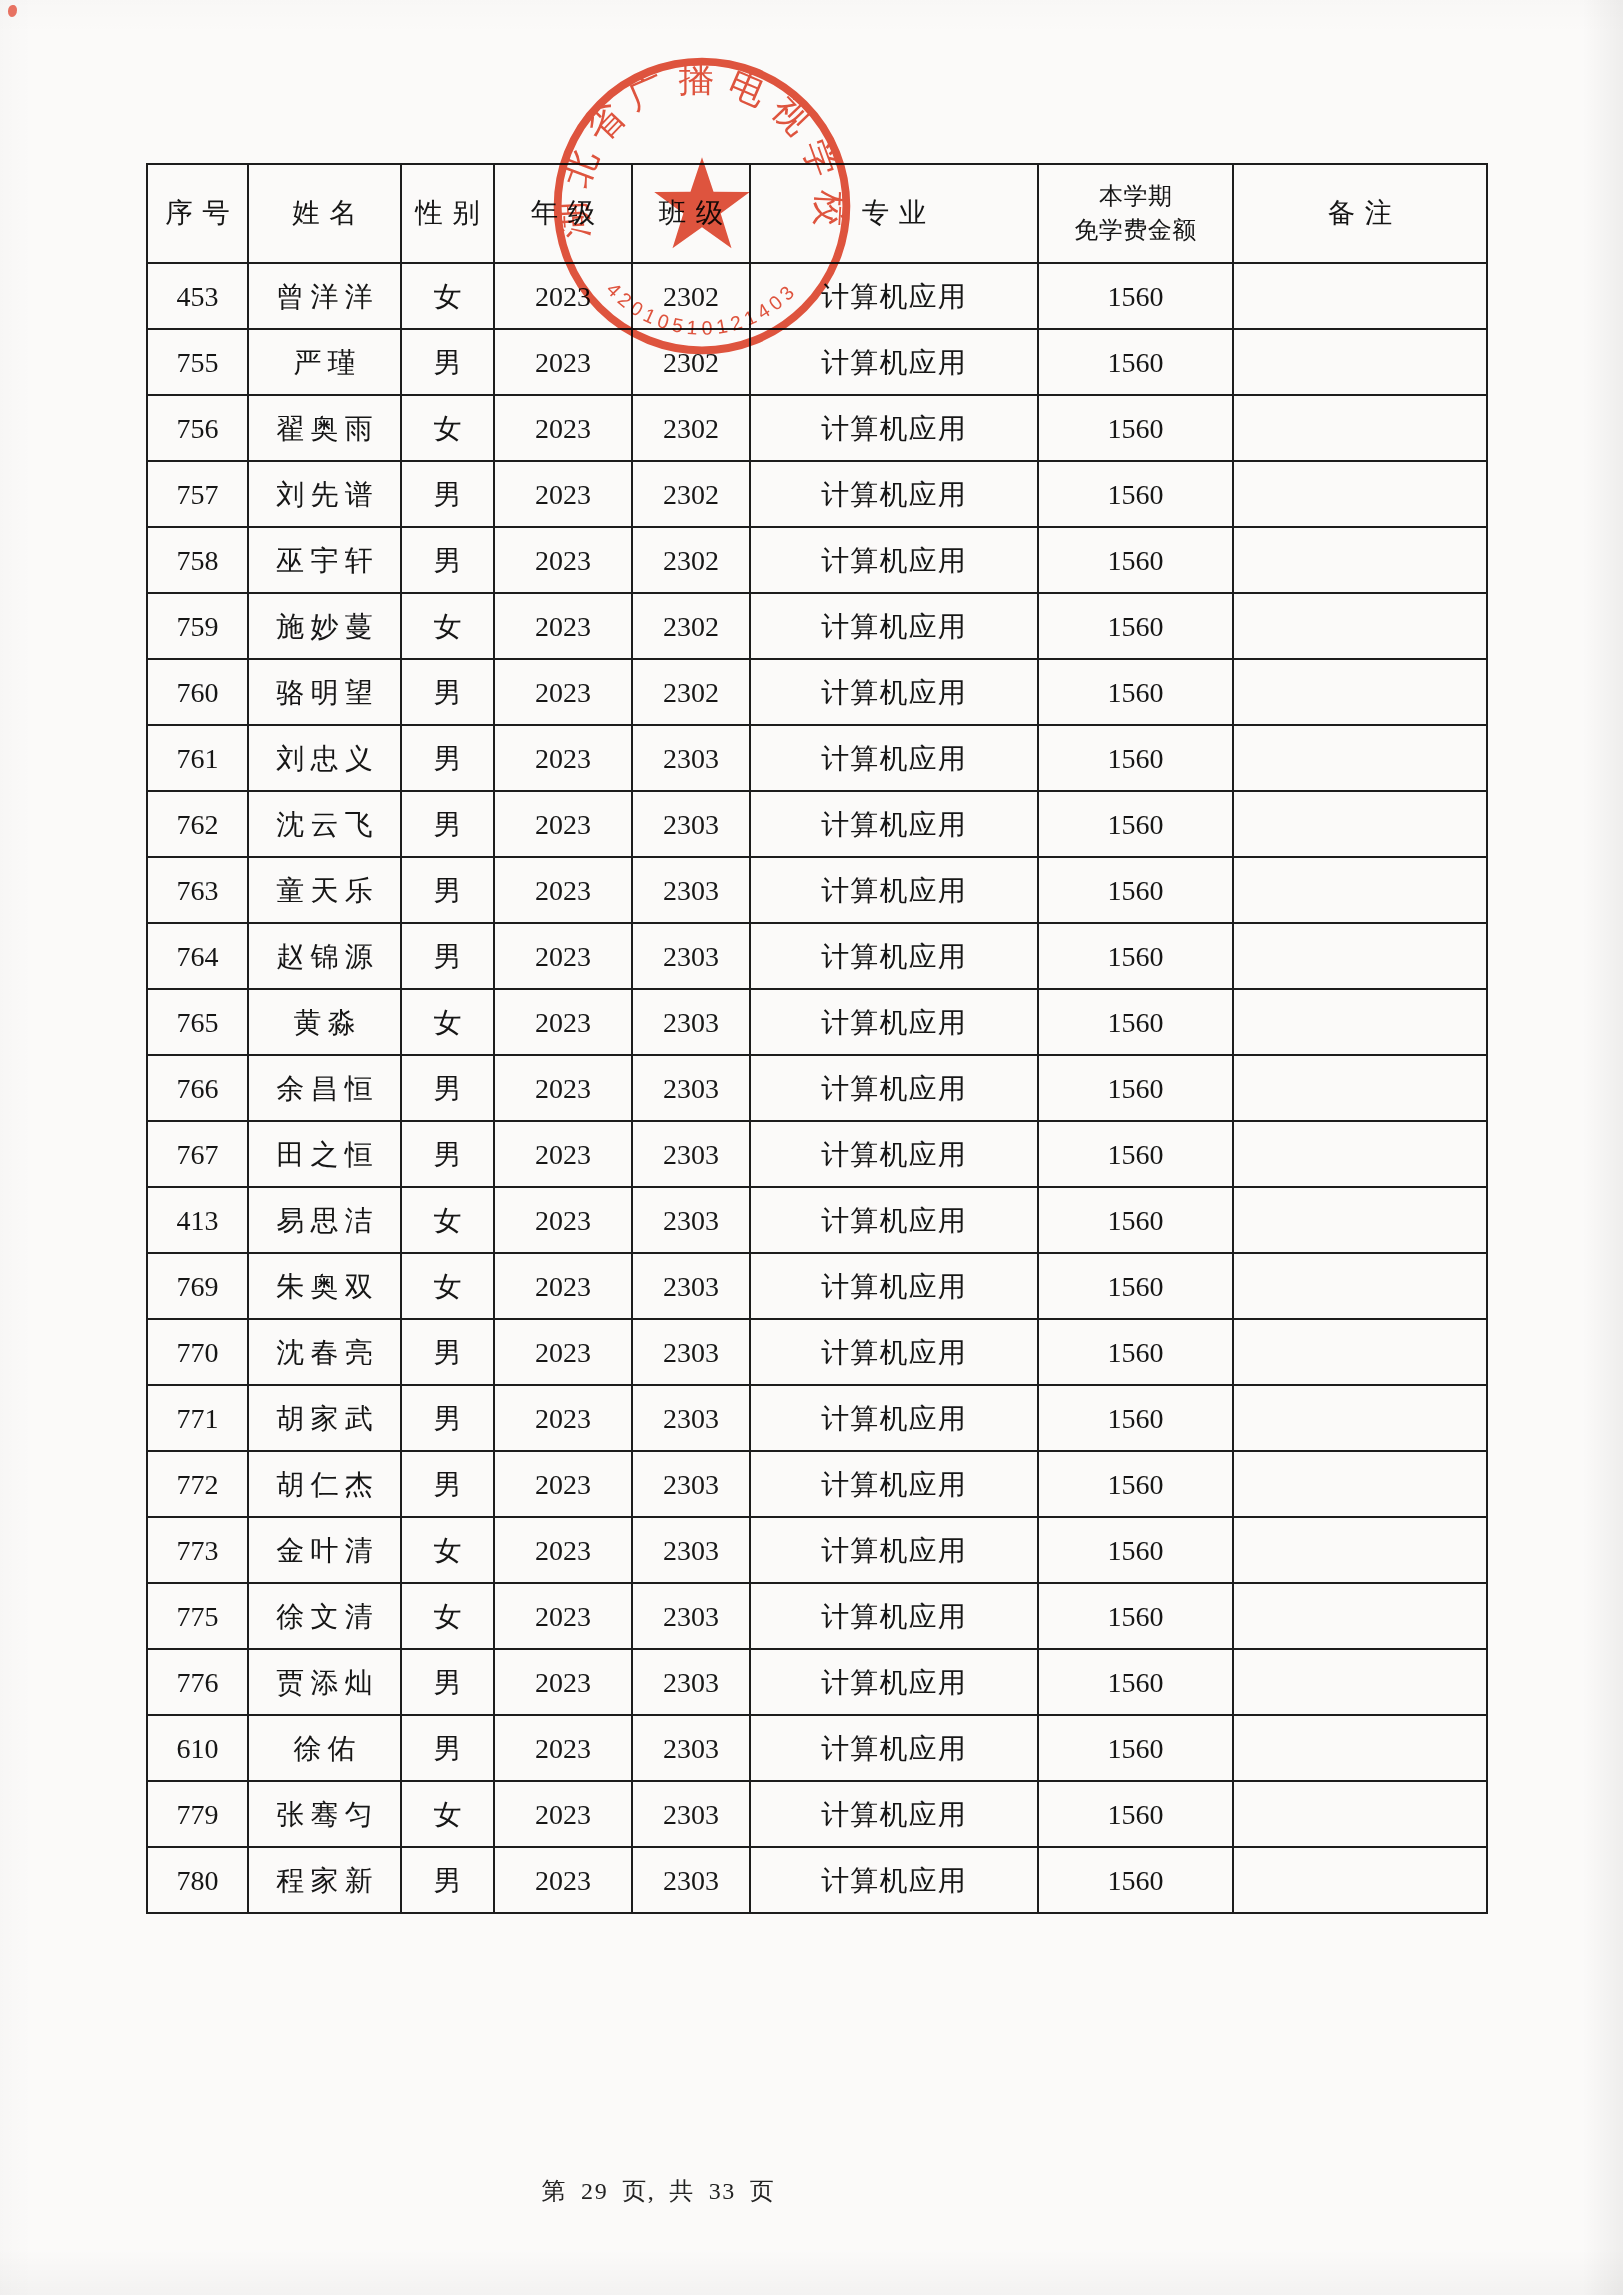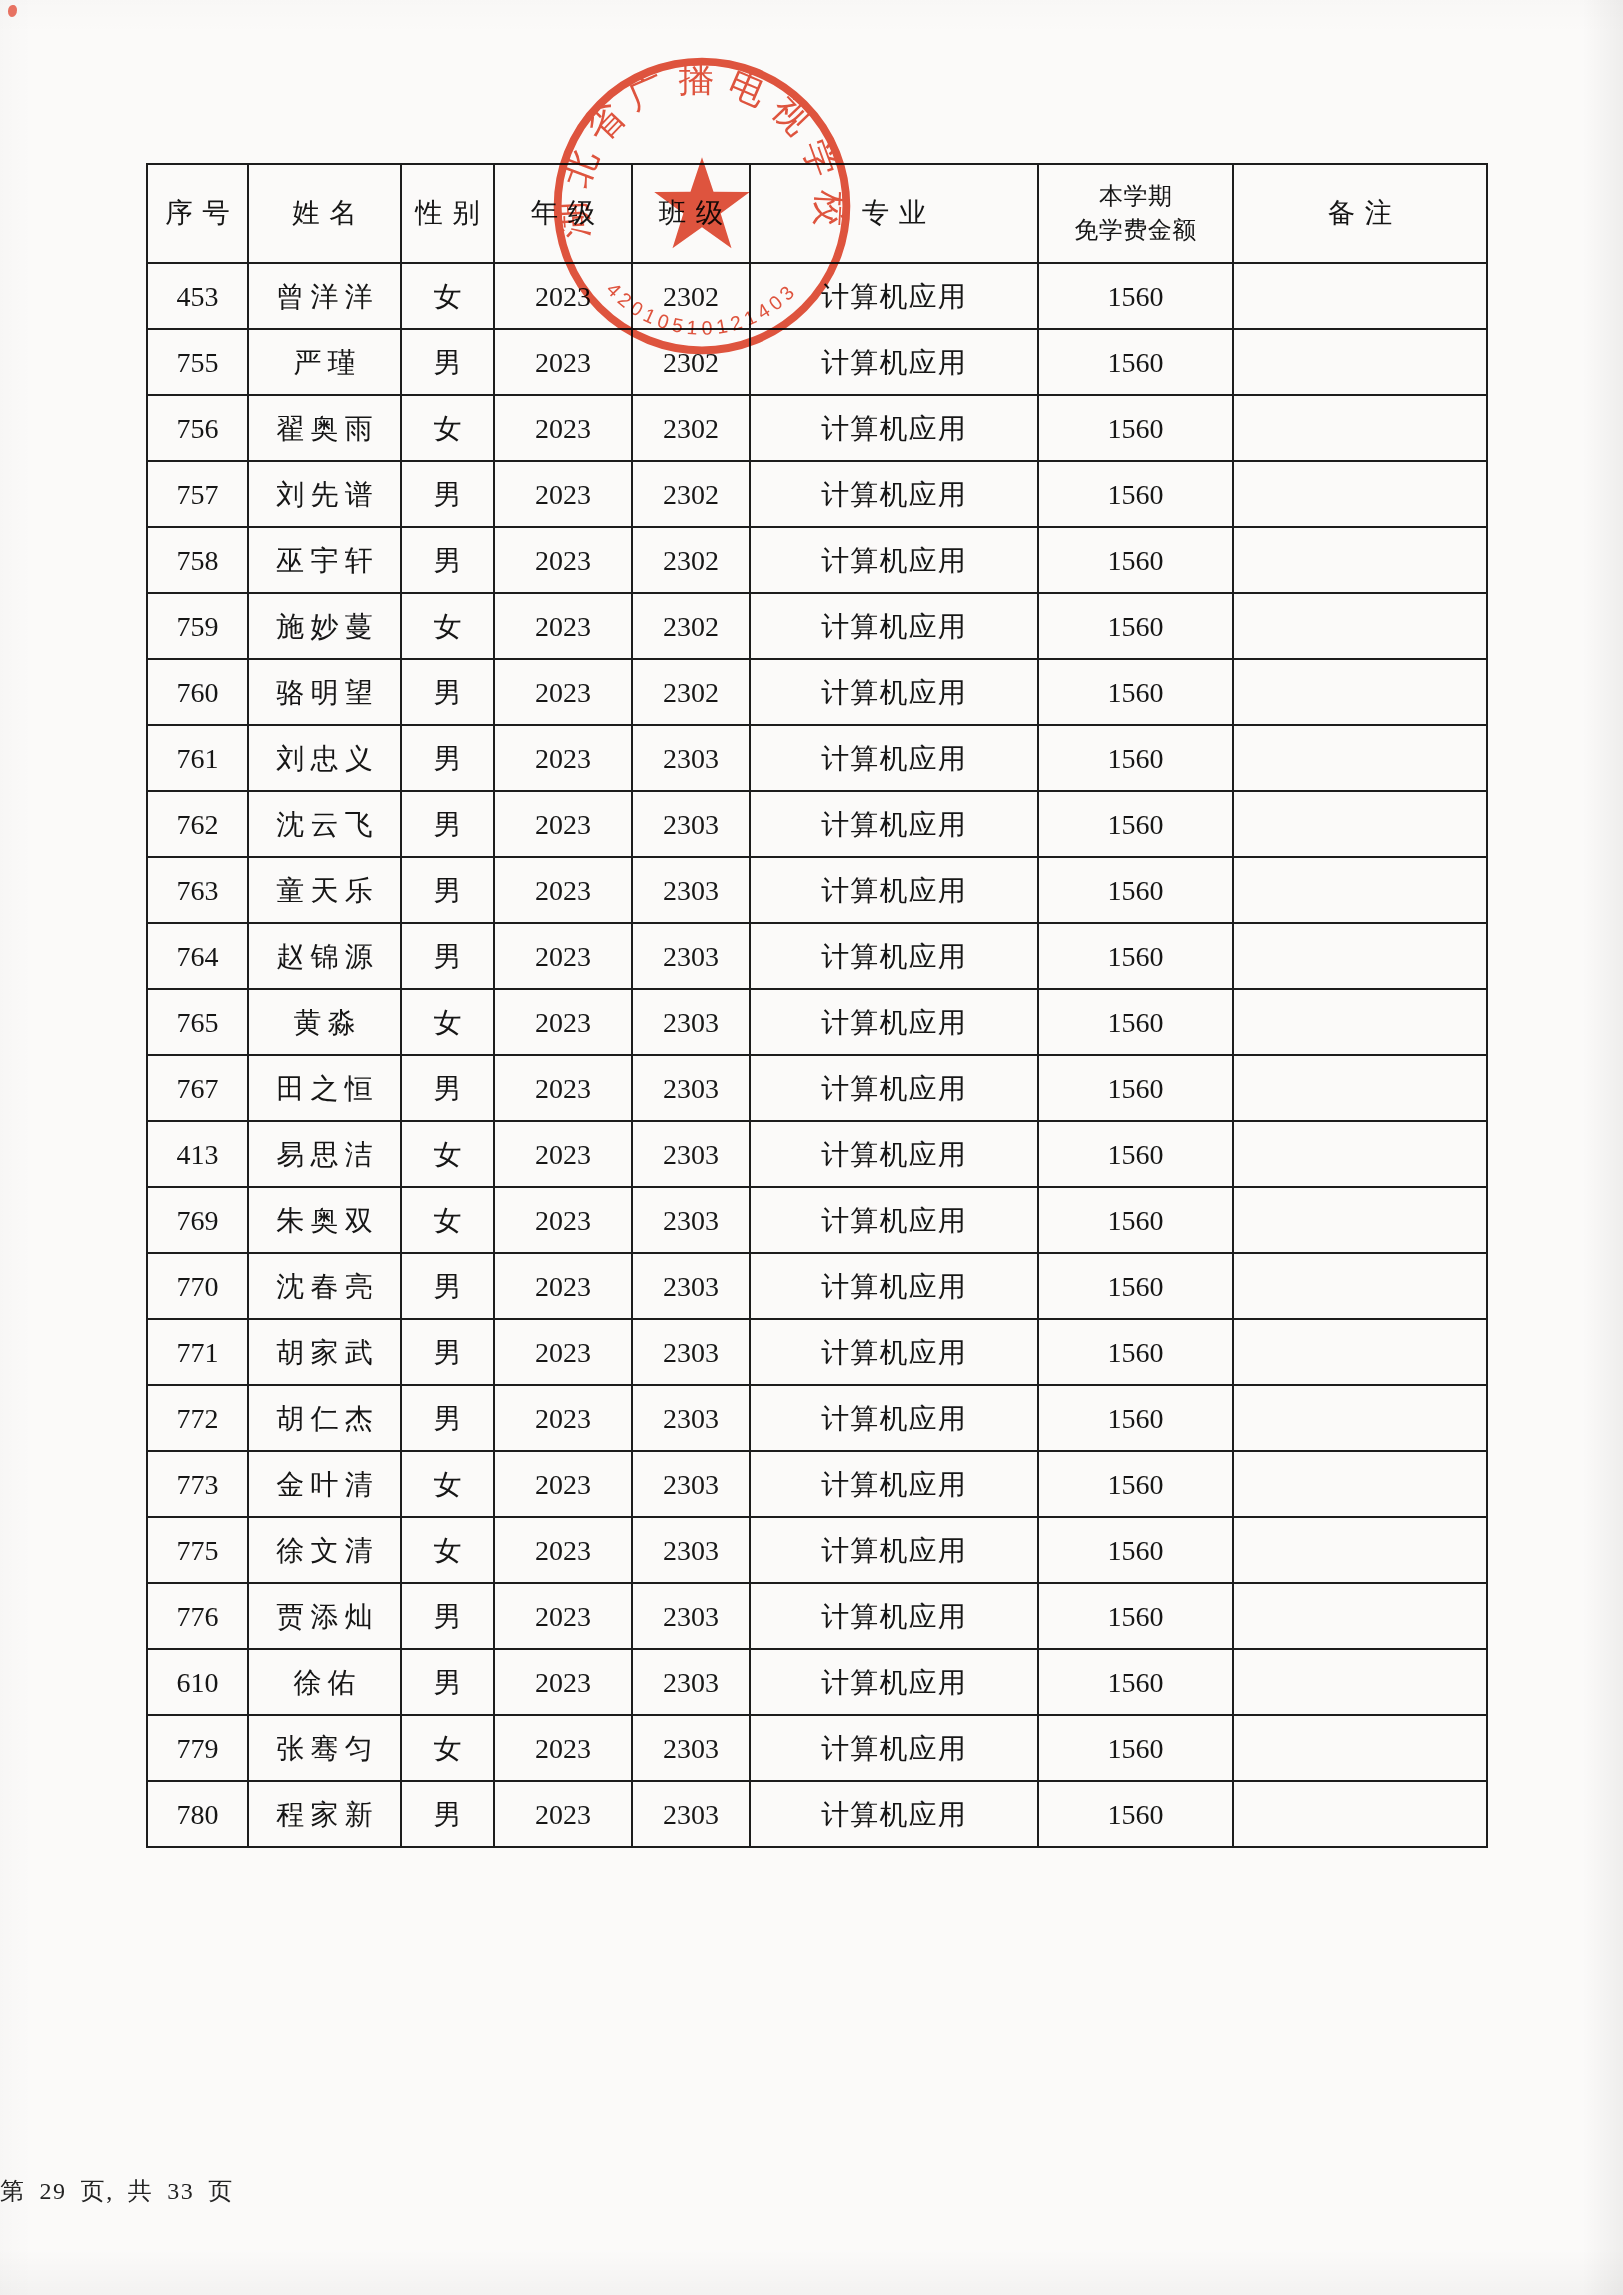--- a/index.html
+++ b/index.html
@@ -52,21 +52,21 @@
   col.w-major{width:288px}
   col.w-amount{width:195px}
   col.w-remark{width:254px}
   .stamp{
     position:absolute;left:549px;top:53px;width:306px;height:306px;
     mix-blend-mode:multiply;opacity:0.92;
     pointer-events:none;
   }
   .footer{
     position:absolute;left:0;top:2175px;width:1317px;
-    text-align:left;font-size:24px;letter-spacing:1.6px;word-spacing:6.3px;
+    text-align:center;font-size:24px;letter-spacing:1.6px;word-spacing:6.3px;
     color:#232323;
   }
 </style>
 </head>
 <body>
 
 <div class="page-edge-shade"></div>
 <div class="red-speck"></div>
 
 <table class="roster">
@@ -208,20 +208,30 @@
         <td class="col-no">765</td>
         <td class="col-name">黄淼</td>
         <td class="col-gender">女</td>
         <td class="col-grade">2023</td>
         <td class="col-class">2303</td>
         <td class="col-major">计算机应用</td>
         <td class="col-amount">1560</td>
         <td class="col-remark"></td>
       </tr>
       <tr>
+        <td class="col-no">766</td>
+        <td class="col-name">余昌恒</td>
+        <td class="col-gender">男</td>
+        <td class="col-grade">2023</td>
+        <td class="col-class">2303</td>
+        <td class="col-major">计算机应用</td>
+        <td class="col-amount">1560</td>
+        <td class="col-remark"></td>
+      </tr>
+      <tr>
         <td class="col-no">767</td>
         <td class="col-name">田之恒</td>
         <td class="col-gender">男</td>
         <td class="col-grade">2023</td>
         <td class="col-class">2303</td>
         <td class="col-major">计算机应用</td>
         <td class="col-amount">1560</td>
         <td class="col-remark"></td>
       </tr>
       <tr>

